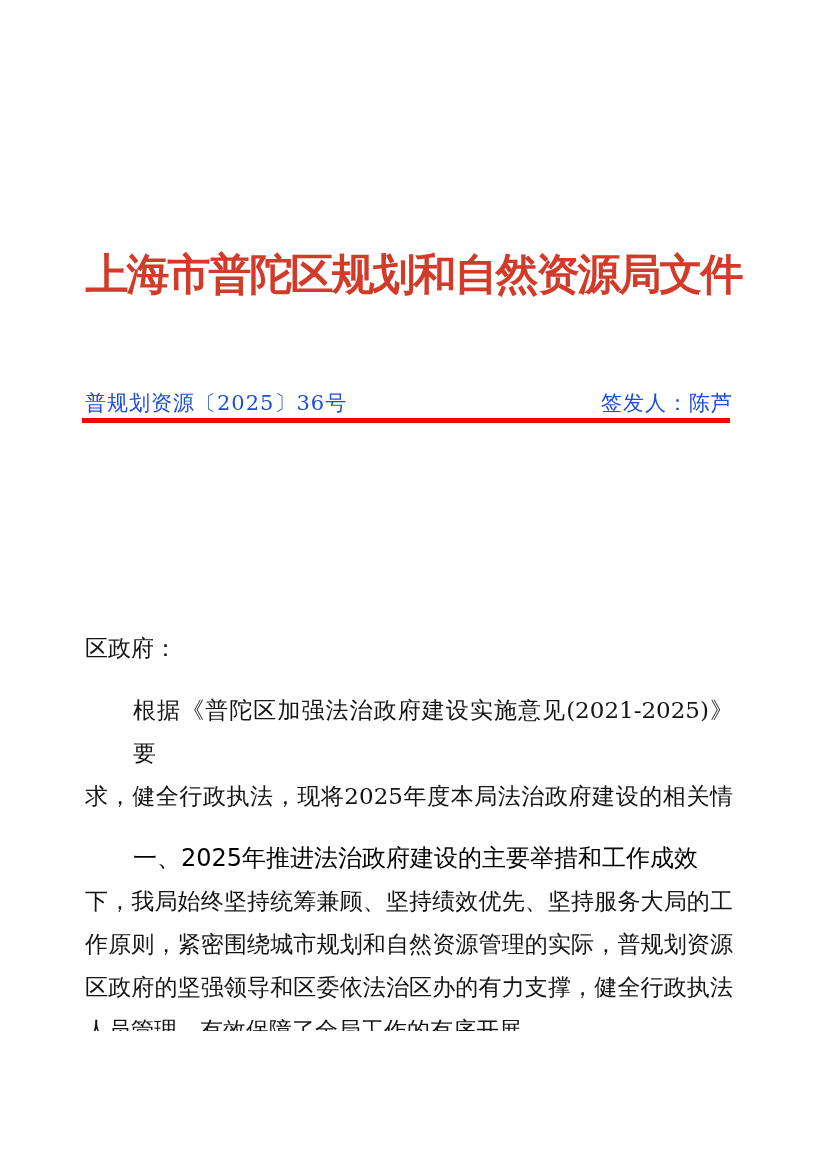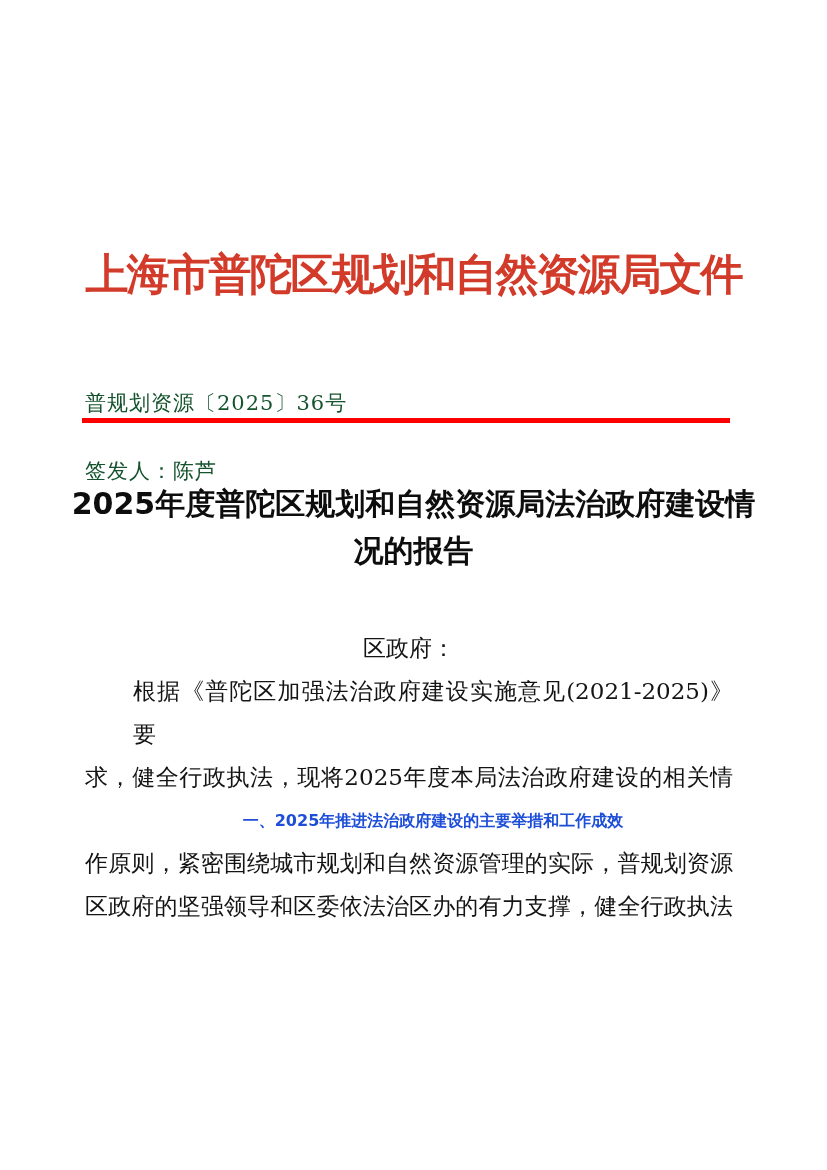--- a/index.html
+++ b/index.html
@@ -36,23 +36,22 @@
     position: absolute;
     top: 390px;
     left: 85px;
     width: 648px;
     display: flex;
     justify-content: space-between;
     gap: 42px;
     font-size: 21px;
     line-height: 26px;
     letter-spacing: 1px;
-    color: #14532d;
+    color: #1d4ed8;
     white-space: nowrap;
-    flex-direction: column;
   }
   
   .red-line {
     position: absolute;
     top: 418px;
     left: 82px;
     width: 648px;
     height: 5px;
     background: #fe0000;
   }
@@ -74,35 +73,36 @@
   .body-block {
     position: absolute;
     top: 627px;
     left: 85px;
     width: 648px;
     font-size: 23px;
     line-height: 43px;
     color: #141414;
   }
   .body-block .line {
-    text-align: center;
+    text-align: left;
     white-space: normal;
   }
   .body-block .line.justify {
     text-align: justify;
     text-align-last: justify;
   }
   .body-block .line.indent {
     padding-left: 48px;
+    margin-top: 19px;
   }
   .body-block .line.bold {
     font-family: "DejaVu Sans", "Liberation Sans", sans-serif;
-    font-weight: bold;
-    font-size: 16px;
-    color: #1d4ed8;
+    font-weight: normal;
+    font-size: 24px;
+    color: #000000;
   }
   
   .page-number {
     position: absolute;
     top: 1056px;
     left: 0;
     right: 0;
     text-align: center;
     font-size: 15px;
     letter-spacing: 1px;
@@ -116,29 +116,27 @@
 
   <div class="red-title">上海市普陀区规划和自然资源局文件</div>
 
   <div class="docnum-row">
     <span>普规划资源〔2025〕36号</span>
     <span>签发人：陈芦</span>
   </div>
 
   <div class="red-line"></div>
 
-  <div class="doc-title">
-    <div>2025年度普陀区规划和自然资源局法治政府建设情</div>
-    <div>况的报告</div>
-  </div>
 
   <div class="body-block" id="body-lines">
       <div class="line">区政府：</div>
       <div class="line indent justify">根据《普陀区加强法治政府建设实施意见(2021-2025)》要</div>
       <div class="line justify">求，健全行政执法，现将2025年度本局法治政府建设的相关情</div>
       <div class="line indent bold">一、2025年推进法治政府建设的主要举措和工作成效</div>
+      <div class="line justify">下，我局始终坚持统筹兼顾、坚持绩效优先、坚持服务大局的工</div>
       <div class="line justify">作原则，紧密围绕城市规划和自然资源管理的实际，普规划资源</div>
       <div class="line justify">区政府的坚强领导和区委依法治区办的有力支撑，健全行政执法</div>
+      <div class="line">人员管理，有效保障了全局工作的有序开展。</div>
     </div>
 
   <div class="page-number">—1—</div>
 
 </div>
 
 </body></html>

